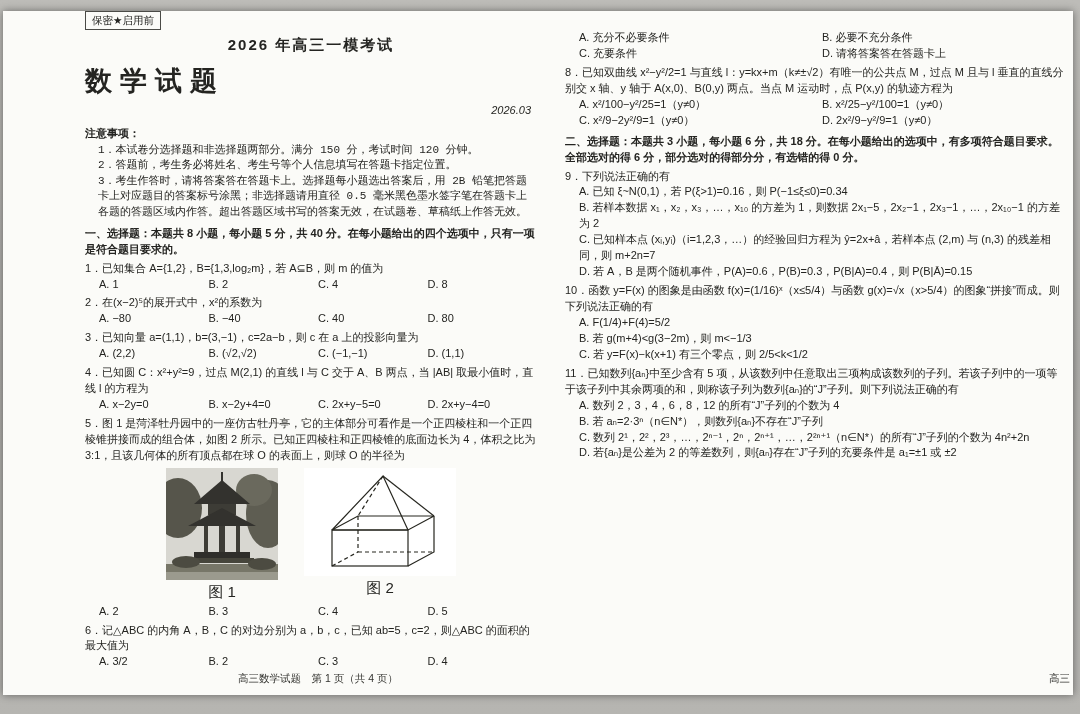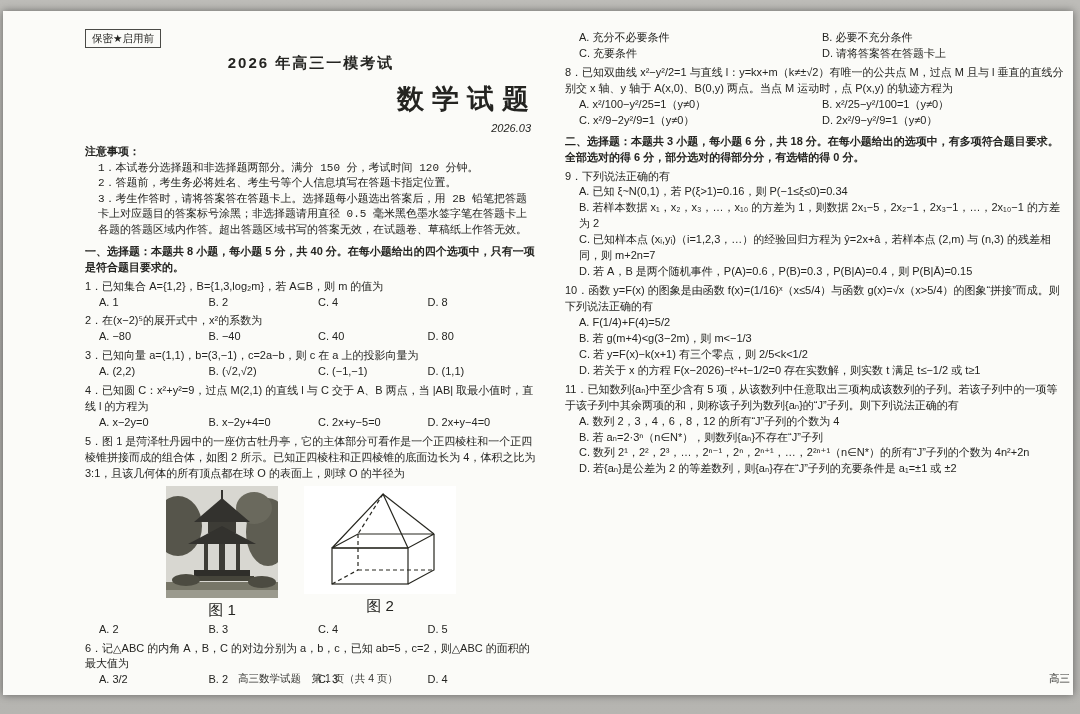--- a/index.html
+++ b/index.html
@@ -9,29 +9,29 @@
     font-family:"Liberation Sans","DejaVu Sans",sans-serif;
     color:#242421;
     -webkit-font-smoothing:antialiased;
   }
   .paper{
     position:absolute;left:3px;right:7px;top:11px;bottom:19px;
     background:#fbfbf8;
     box-shadow:0 0 8px rgba(0,0,0,.45);
   }
   .col{position:absolute;top:0;font-size:11px;line-height:1.45;}
-  .col-left{left:82px;width:452px;top:18px;}
+  .col-left{left:82px;width:452px;top:0;}
   .col-right{left:562px;width:500px;top:16px;}
 
   .security-box{
     display:inline-block;border:1px solid #4a4a46;padding:1px 6px;
     font-size:10.5px;margin-bottom:2px;
   }
   .exam-session{text-align:center;font-size:15px;font-weight:bold;margin-top:2px;letter-spacing:2px;}
-  .paper-title{text-align:right;font-size:27px;font-weight:bold;letter-spacing:8px;margin:6px 0 0 0;}
+  .paper-title{text-align:left;font-size:27px;font-weight:bold;letter-spacing:8px;margin:6px 0 0 0;}
   .date-line{text-align:right;font-size:11px;padding-right:6px;margin-top:2px;font-style:italic;}
 
   .notice{font-size:11px;line-height:1.42;margin-top:8px;font-family:Liberation Mono, monospace;}
   .notice-head{font-weight:bold;}
   .notice-item{padding-left:13px;}
   .notice-item.long{padding-left:13px;text-indent:0;}
 
   .section-head{font-weight:bold;margin-top:5px;}
   .q{margin-top:3px;}
   .stem{}
@@ -220,21 +220,20 @@
         <div class="optline">D. 若 A，B 是两个随机事件，P(A)=0.6，P(B)=0.3，P(B|A)=0.4，则 P(B|Ā)=0.15</div>
       </div>
     </div>
 
     <div class="q">
       <div class="stem">10．函数 y=F(x) 的图象是由函数 f(x)=(1/16)ˣ（x≤5/4）与函数 g(x)=√x（x&gt;5/4）的图象“拼接”而成。则下列说法正确的有</div>
       <div class="optlines">
         <div class="optline">A. F(1/4)+F(4)=5/2</div>
         <div class="optline">B. 若 g(m+4)&lt;g(3−2m)，则 m&lt;−1/3</div>
         <div class="optline">C. 若 y=F(x)−k(x+1) 有三个零点，则 2/5&lt;k&lt;1/2</div>
-        <div class="optline">D. 若关于 x 的方程 F(x−2026)−t²+t−1/2=0 存在实数解，则实数 t 满足 t≤−1/2 或 t≥1</div>
       </div>
     </div>
 
     <div class="q">
       <div class="stem">11．已知数列{aₙ}中至少含有 5 项，从该数列中任意取出三项构成该数列的子列。若该子列中的一项等于该子列中其余两项的和，则称该子列为数列{aₙ}的“J”子列。则下列说法正确的有</div>
       <div class="optlines">
         <div class="optline">A. 数列 2，3，4，6，8，12 的所有“J”子列的个数为 4</div>
         <div class="optline">B. 若 aₙ=2·3ⁿ（n∈N*），则数列{aₙ}不存在“J”子列</div>
         <div class="optline">C. 数列 2¹，2²，2³，…，2ⁿ⁻¹，2ⁿ，2ⁿ⁺¹，…，2²ⁿ⁺¹（n∈N*）的所有“J”子列的个数为 4n²+2n</div>
         <div class="optline">D. 若{aₙ}是公差为 2 的等差数列，则{aₙ}存在“J”子列的充要条件是 a₁=±1 或 ±2</div>

